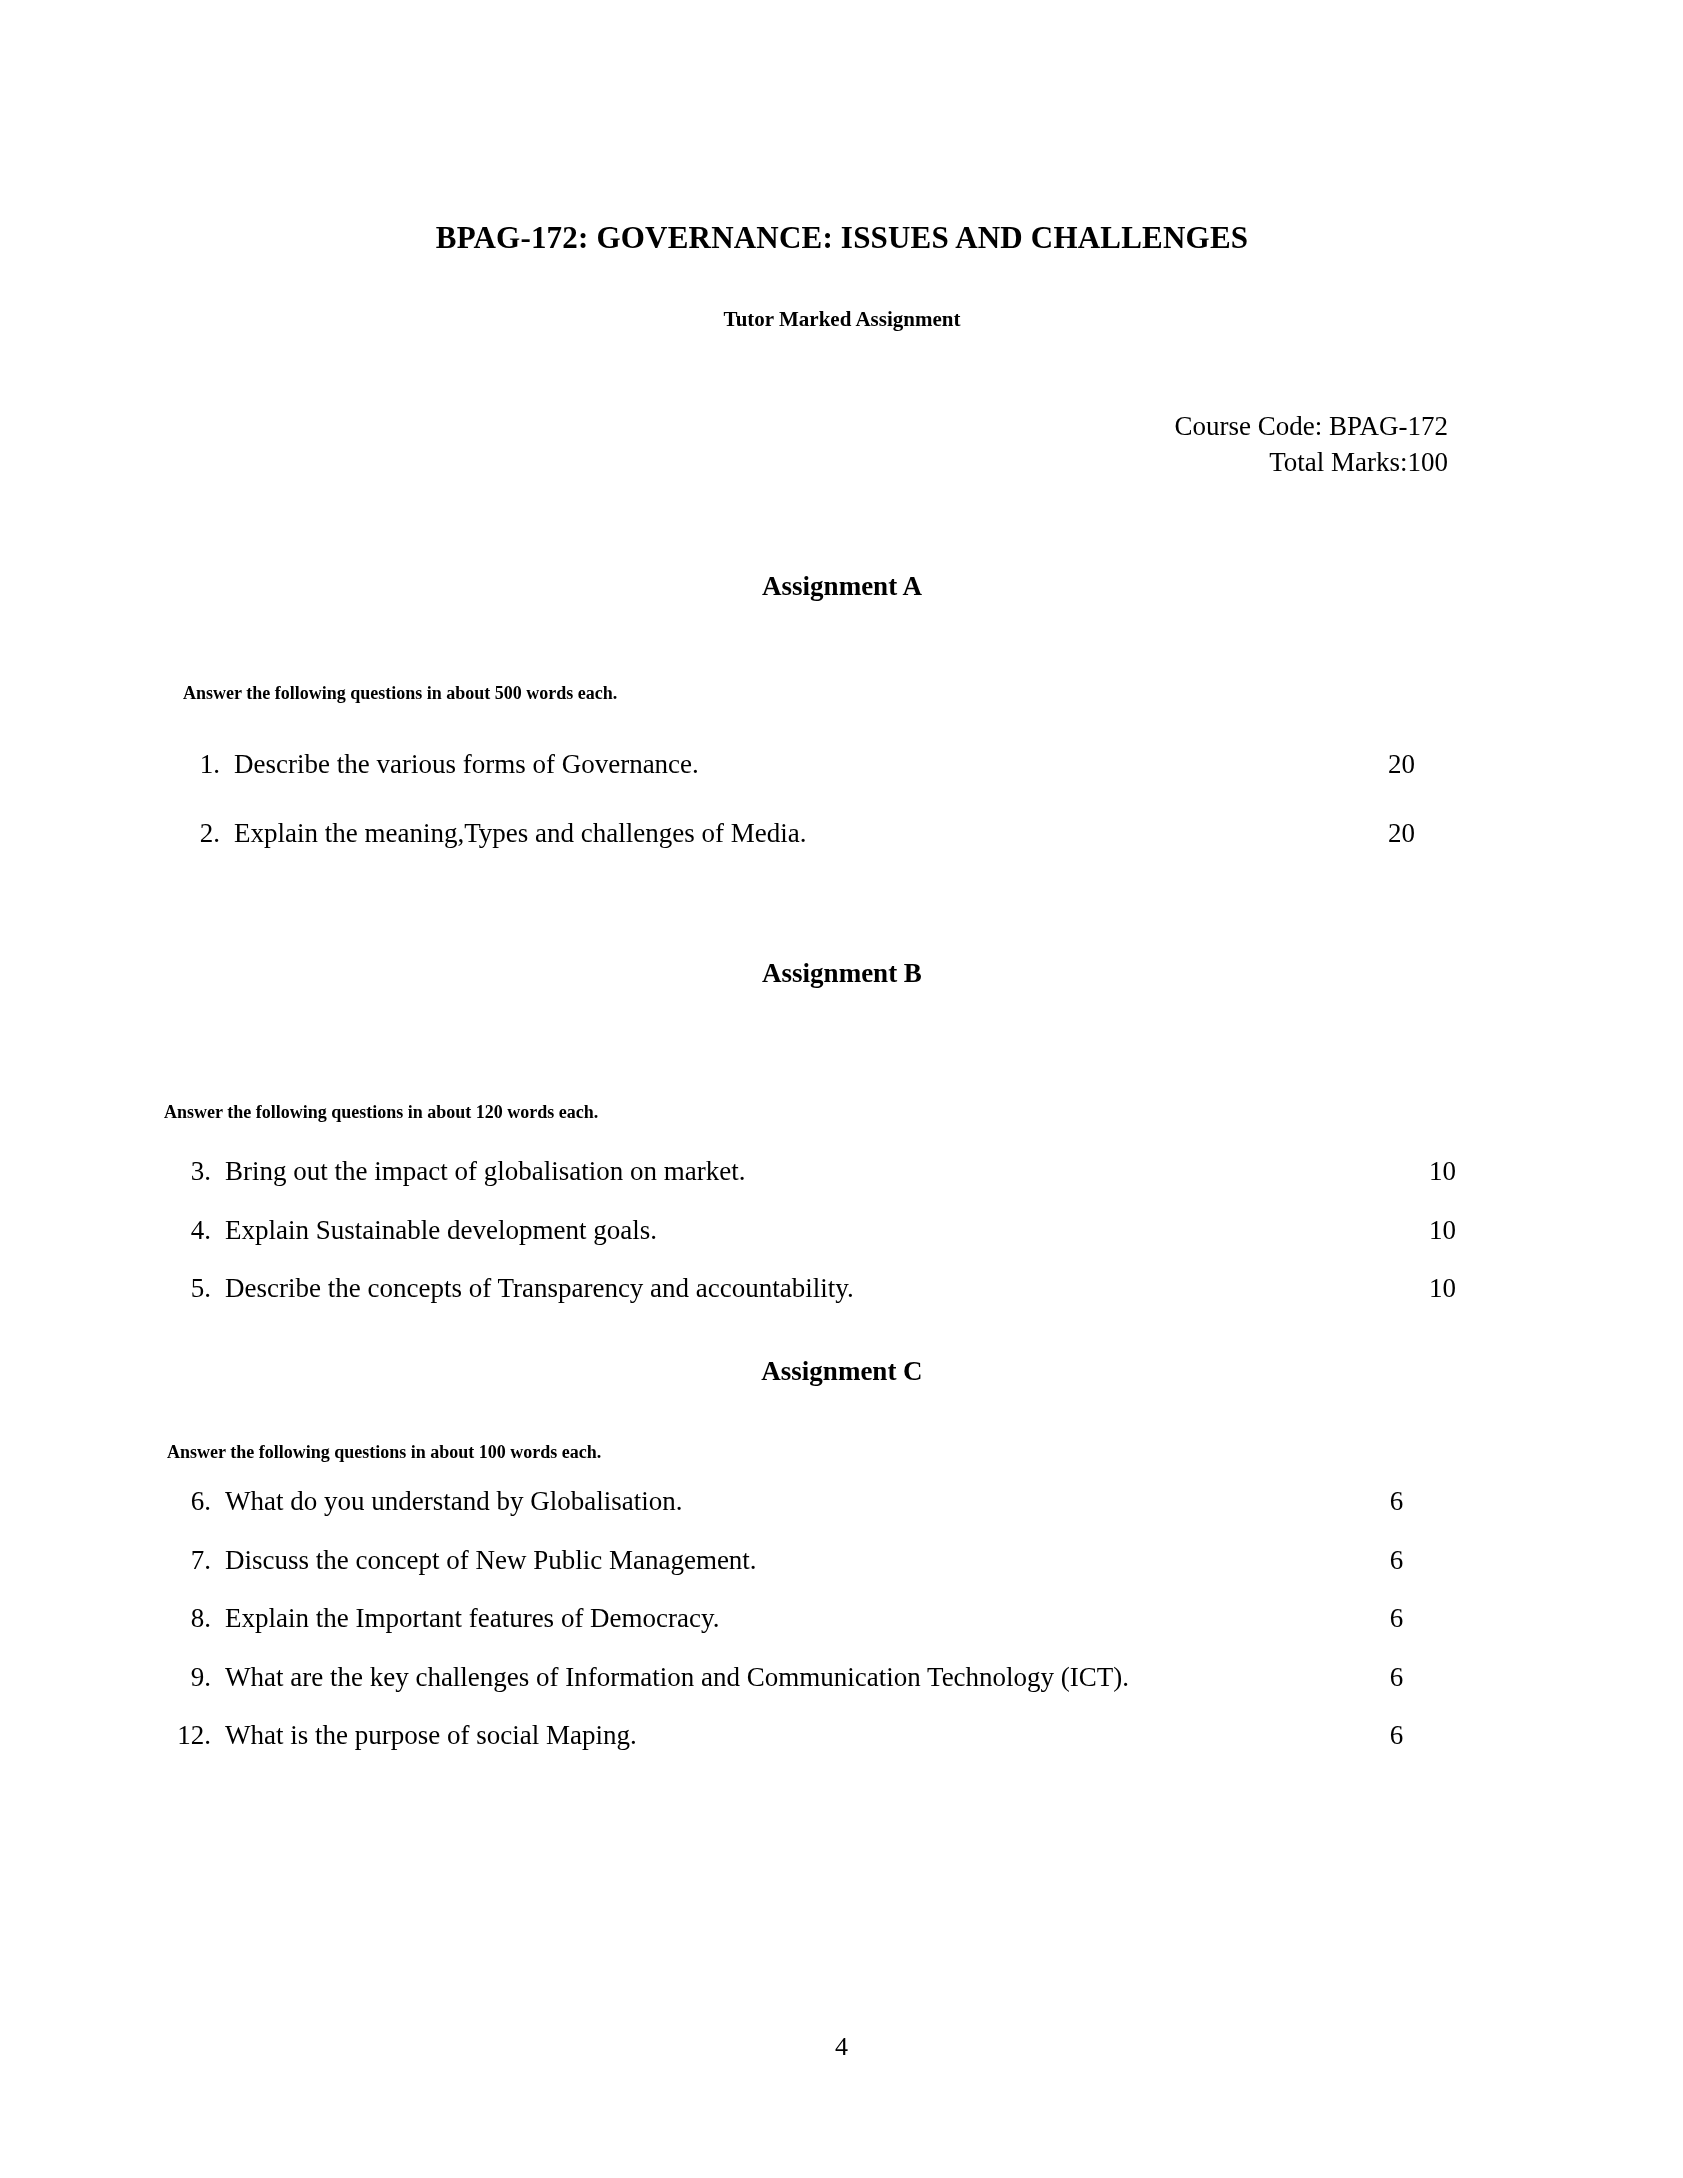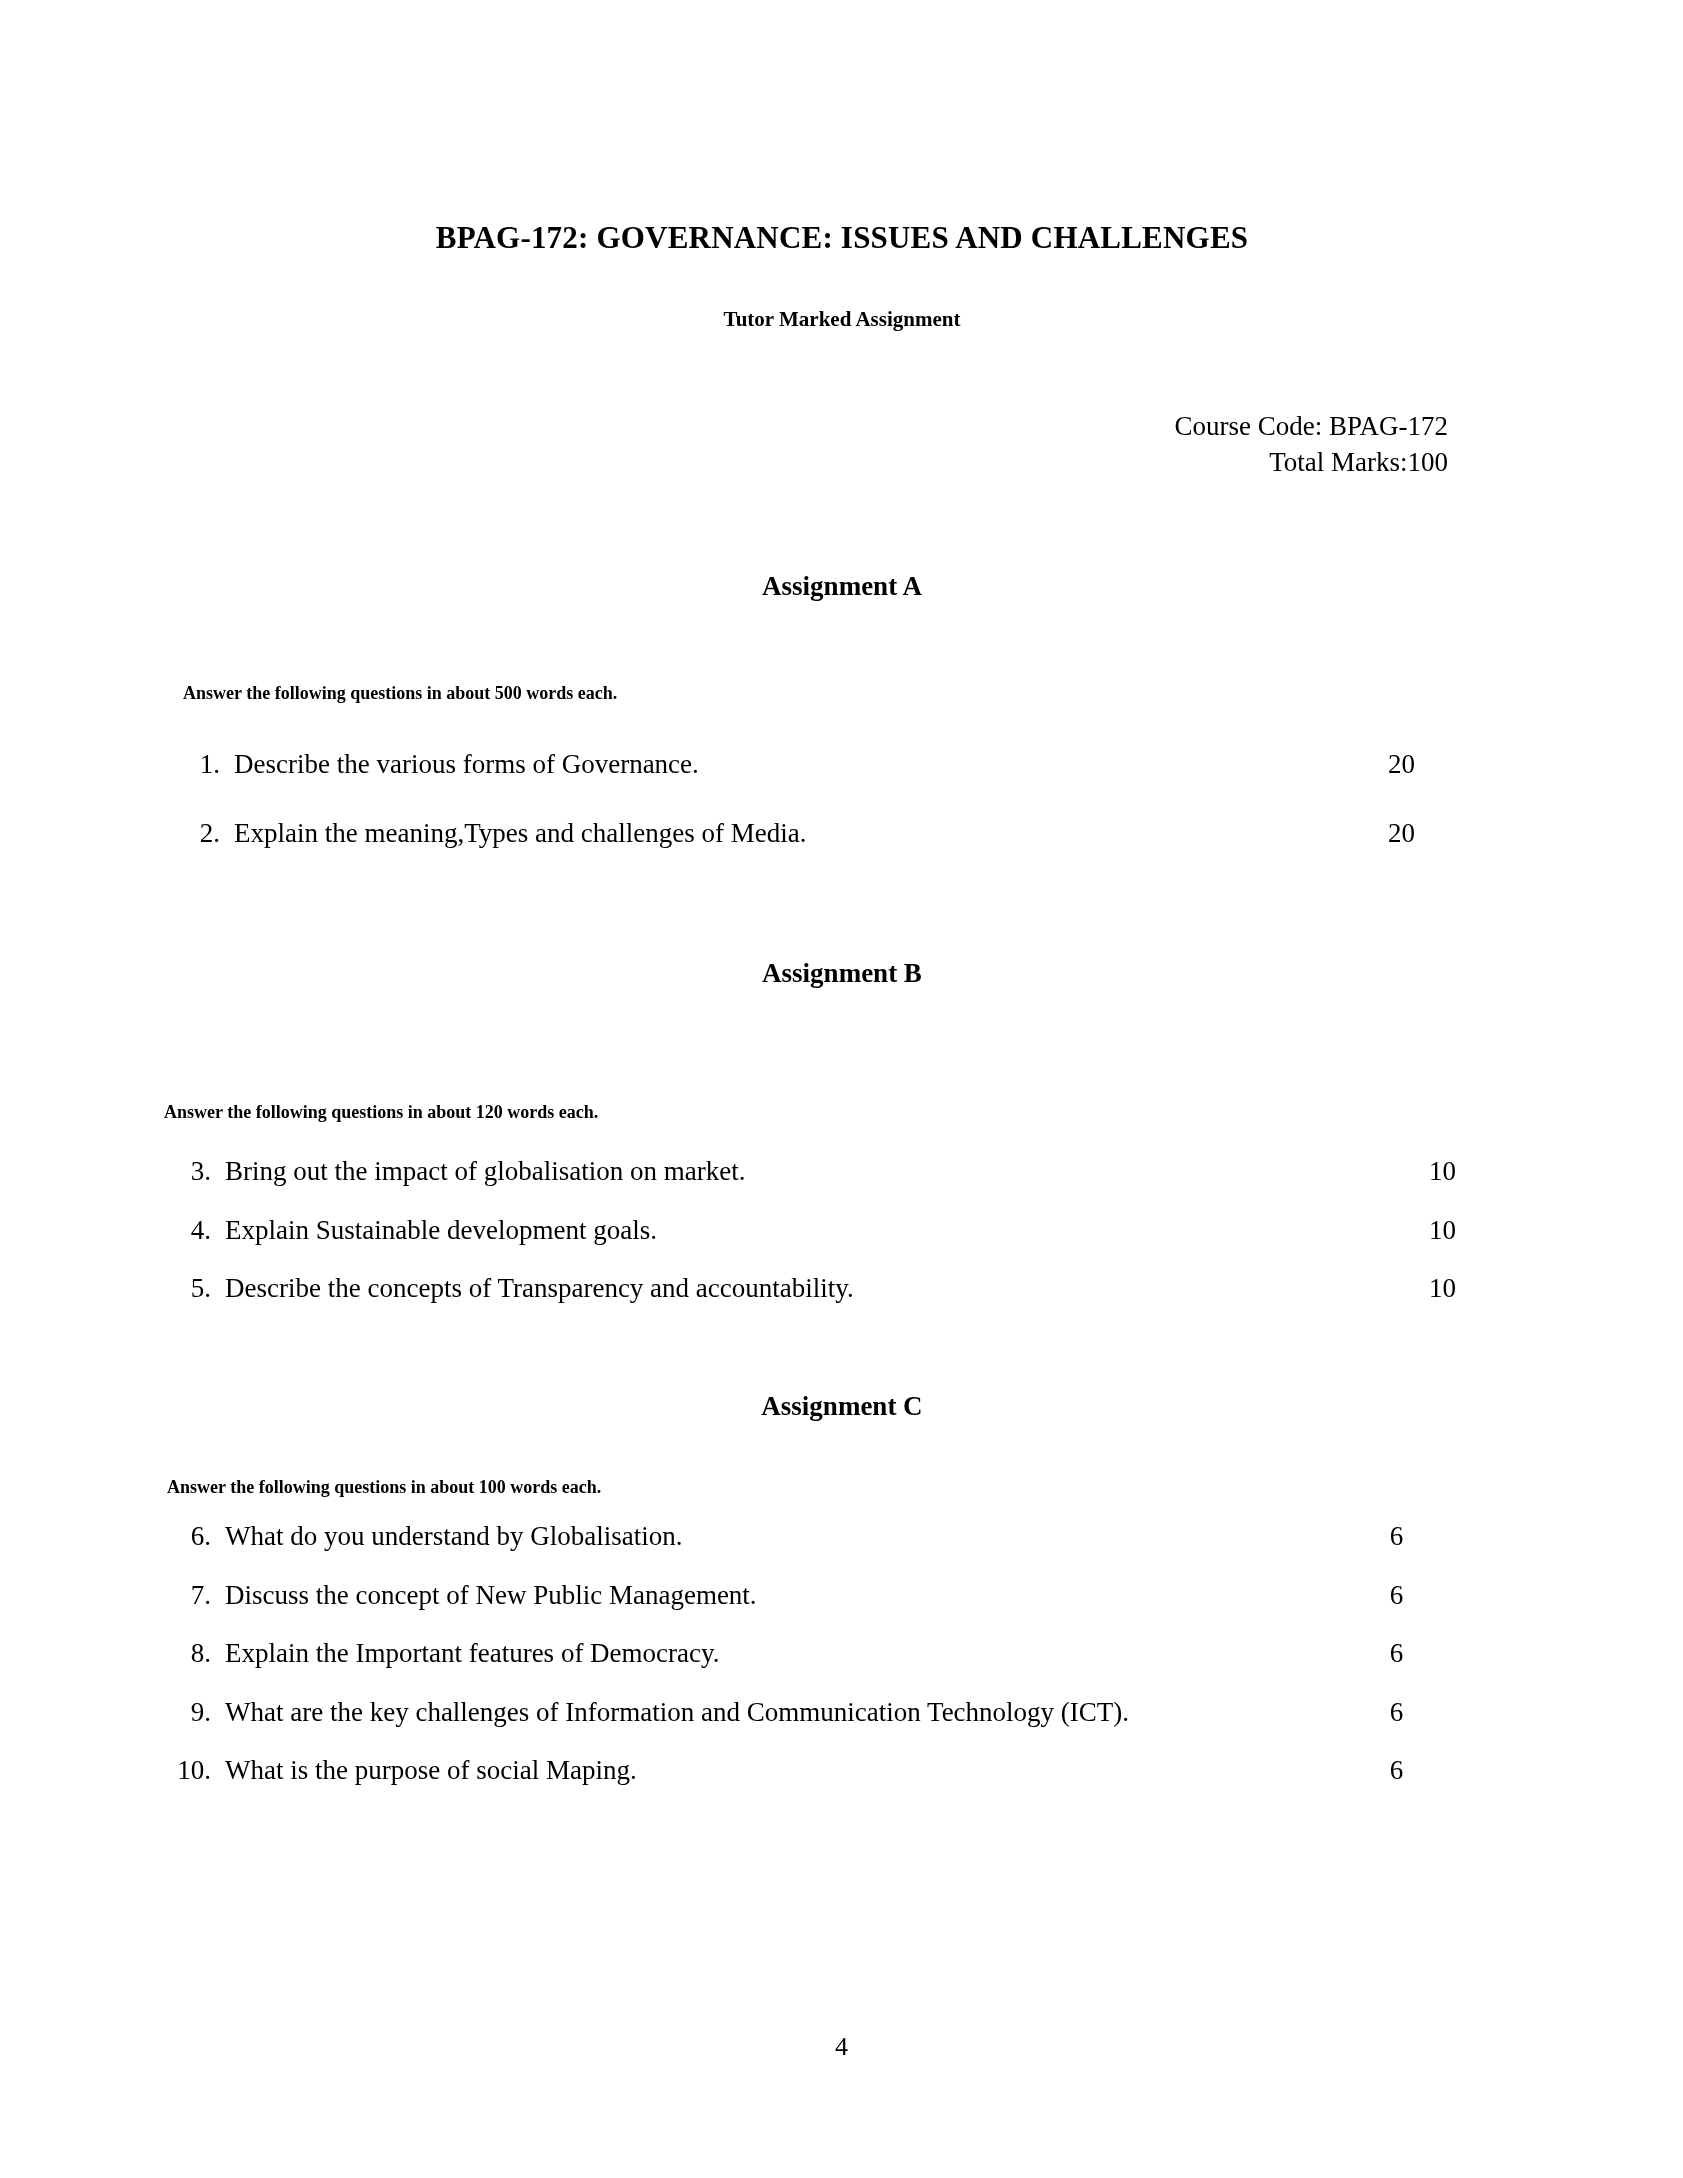--- a/index.html
+++ b/index.html
@@ -97,21 +97,21 @@
   .sec-a-heading { margin-top: 91px; }
   .sec-a-instruction { margin-top: 81px; margin-left: -45px; }
   .sec-a-list { margin-top: 42px; margin-left: -45px; }
   .sec-a-list .q-row { margin-bottom: 32px; }
 
   .sec-b-heading { margin-top: 107px; }
   .sec-b-instruction { margin-top: 113px; margin-left: -64px; }
   .sec-b-list { margin-top: 30px; margin-left: -54px; }
   .sec-b-list .q-row { margin-bottom: 22px; }
 
-  .sec-c-heading { margin-top: 85px; }
+  .sec-c-heading { margin-top: 50px; }
   .sec-c-instruction { margin-top: 55px; margin-left: -61px; }
   .sec-c-list { margin-top: 20px; margin-left: -54px; }
   .sec-c-list .q-row { margin-bottom: 22px; }
   .sec-c-list .q-marks { width: 119px; padding-left: 0; text-align: center; }
   .sec-b-list .q-marks { width: 109px; padding-left: 0; text-align: right; }
   .sec-a-list .q-marks { width: 109px; padding-left: 0; text-align: center; }
 </style>
 </head>
 <body>
 
@@ -179,21 +179,21 @@
         <span class="q-num">8.</span>
         <span class="q-text">Explain the Important features of Democracy.</span>
         <span class="q-marks">6</span>
       </div>
       <div class="q-row">
         <span class="q-num">9.</span>
         <span class="q-text">What are the key challenges of Information and Communication Technology (ICT).</span>
         <span class="q-marks">6</span>
       </div>
       <div class="q-row">
-        <span class="q-num">10.</span>
+        <span class="q-num">12.</span>
         <span class="q-text">What is the purpose of social Maping.</span>
         <span class="q-marks">6</span>
       </div>
     </div>
 
   </div>
 
   <div class="page-number">4</div>
 </div>
 

